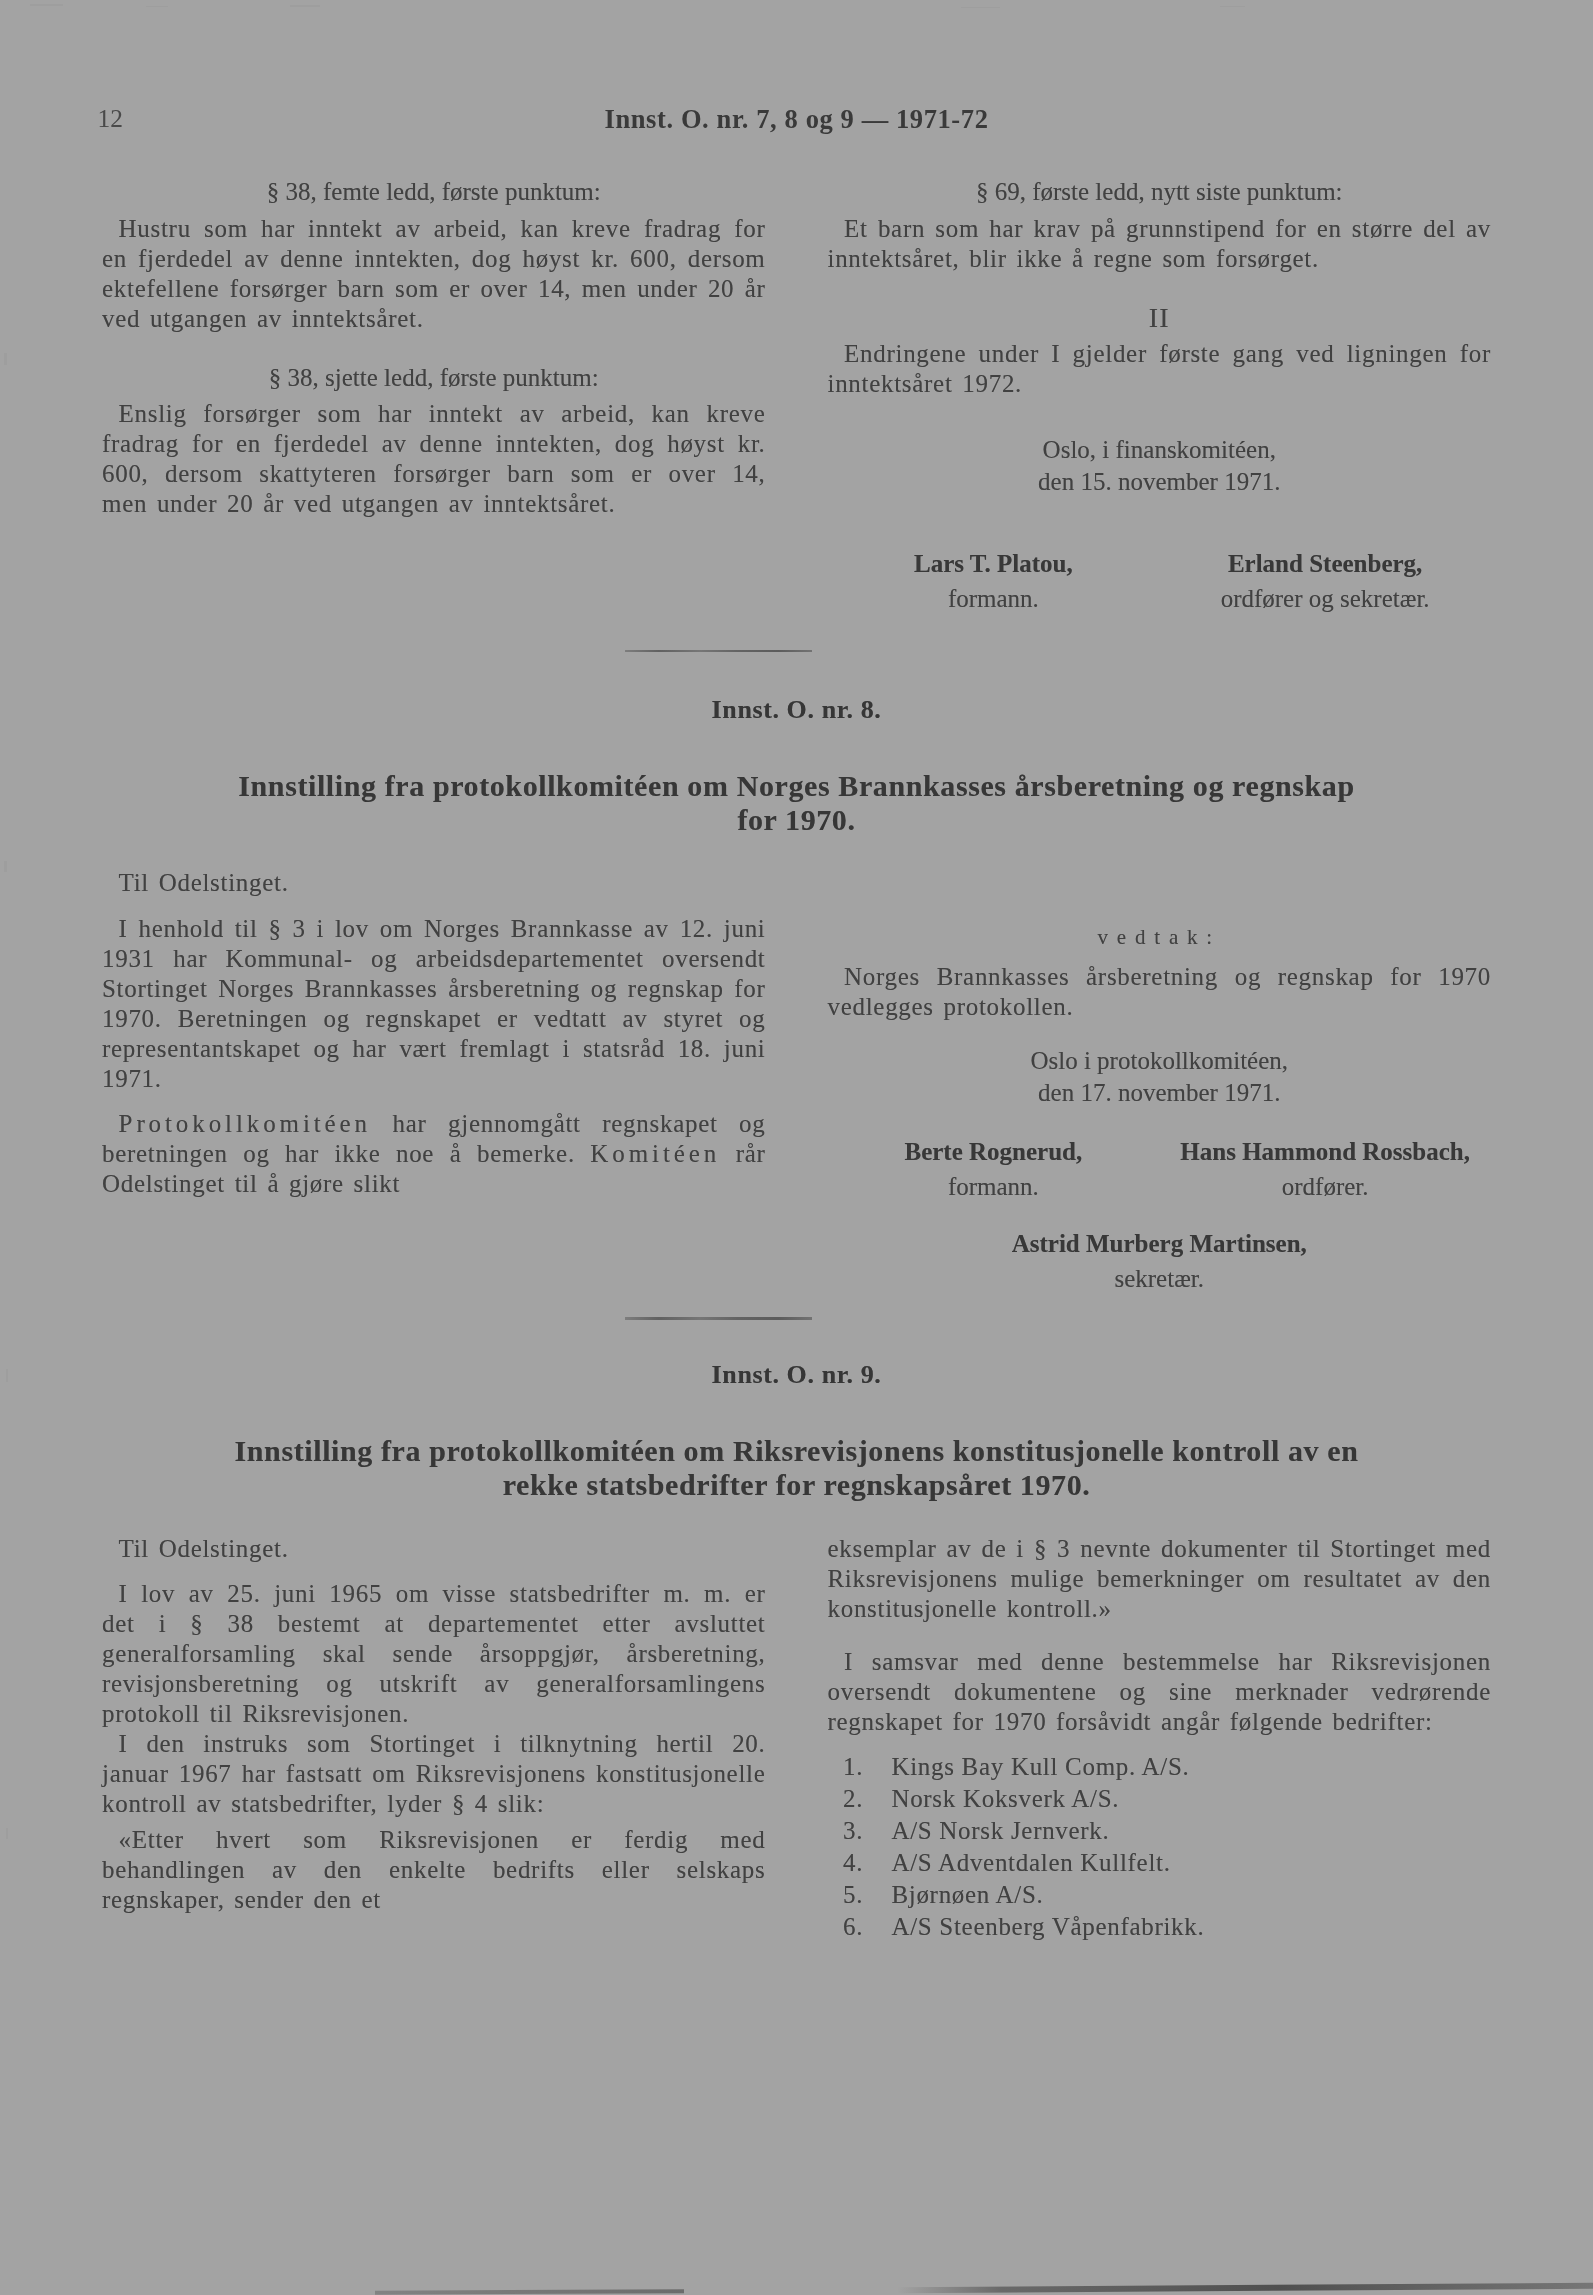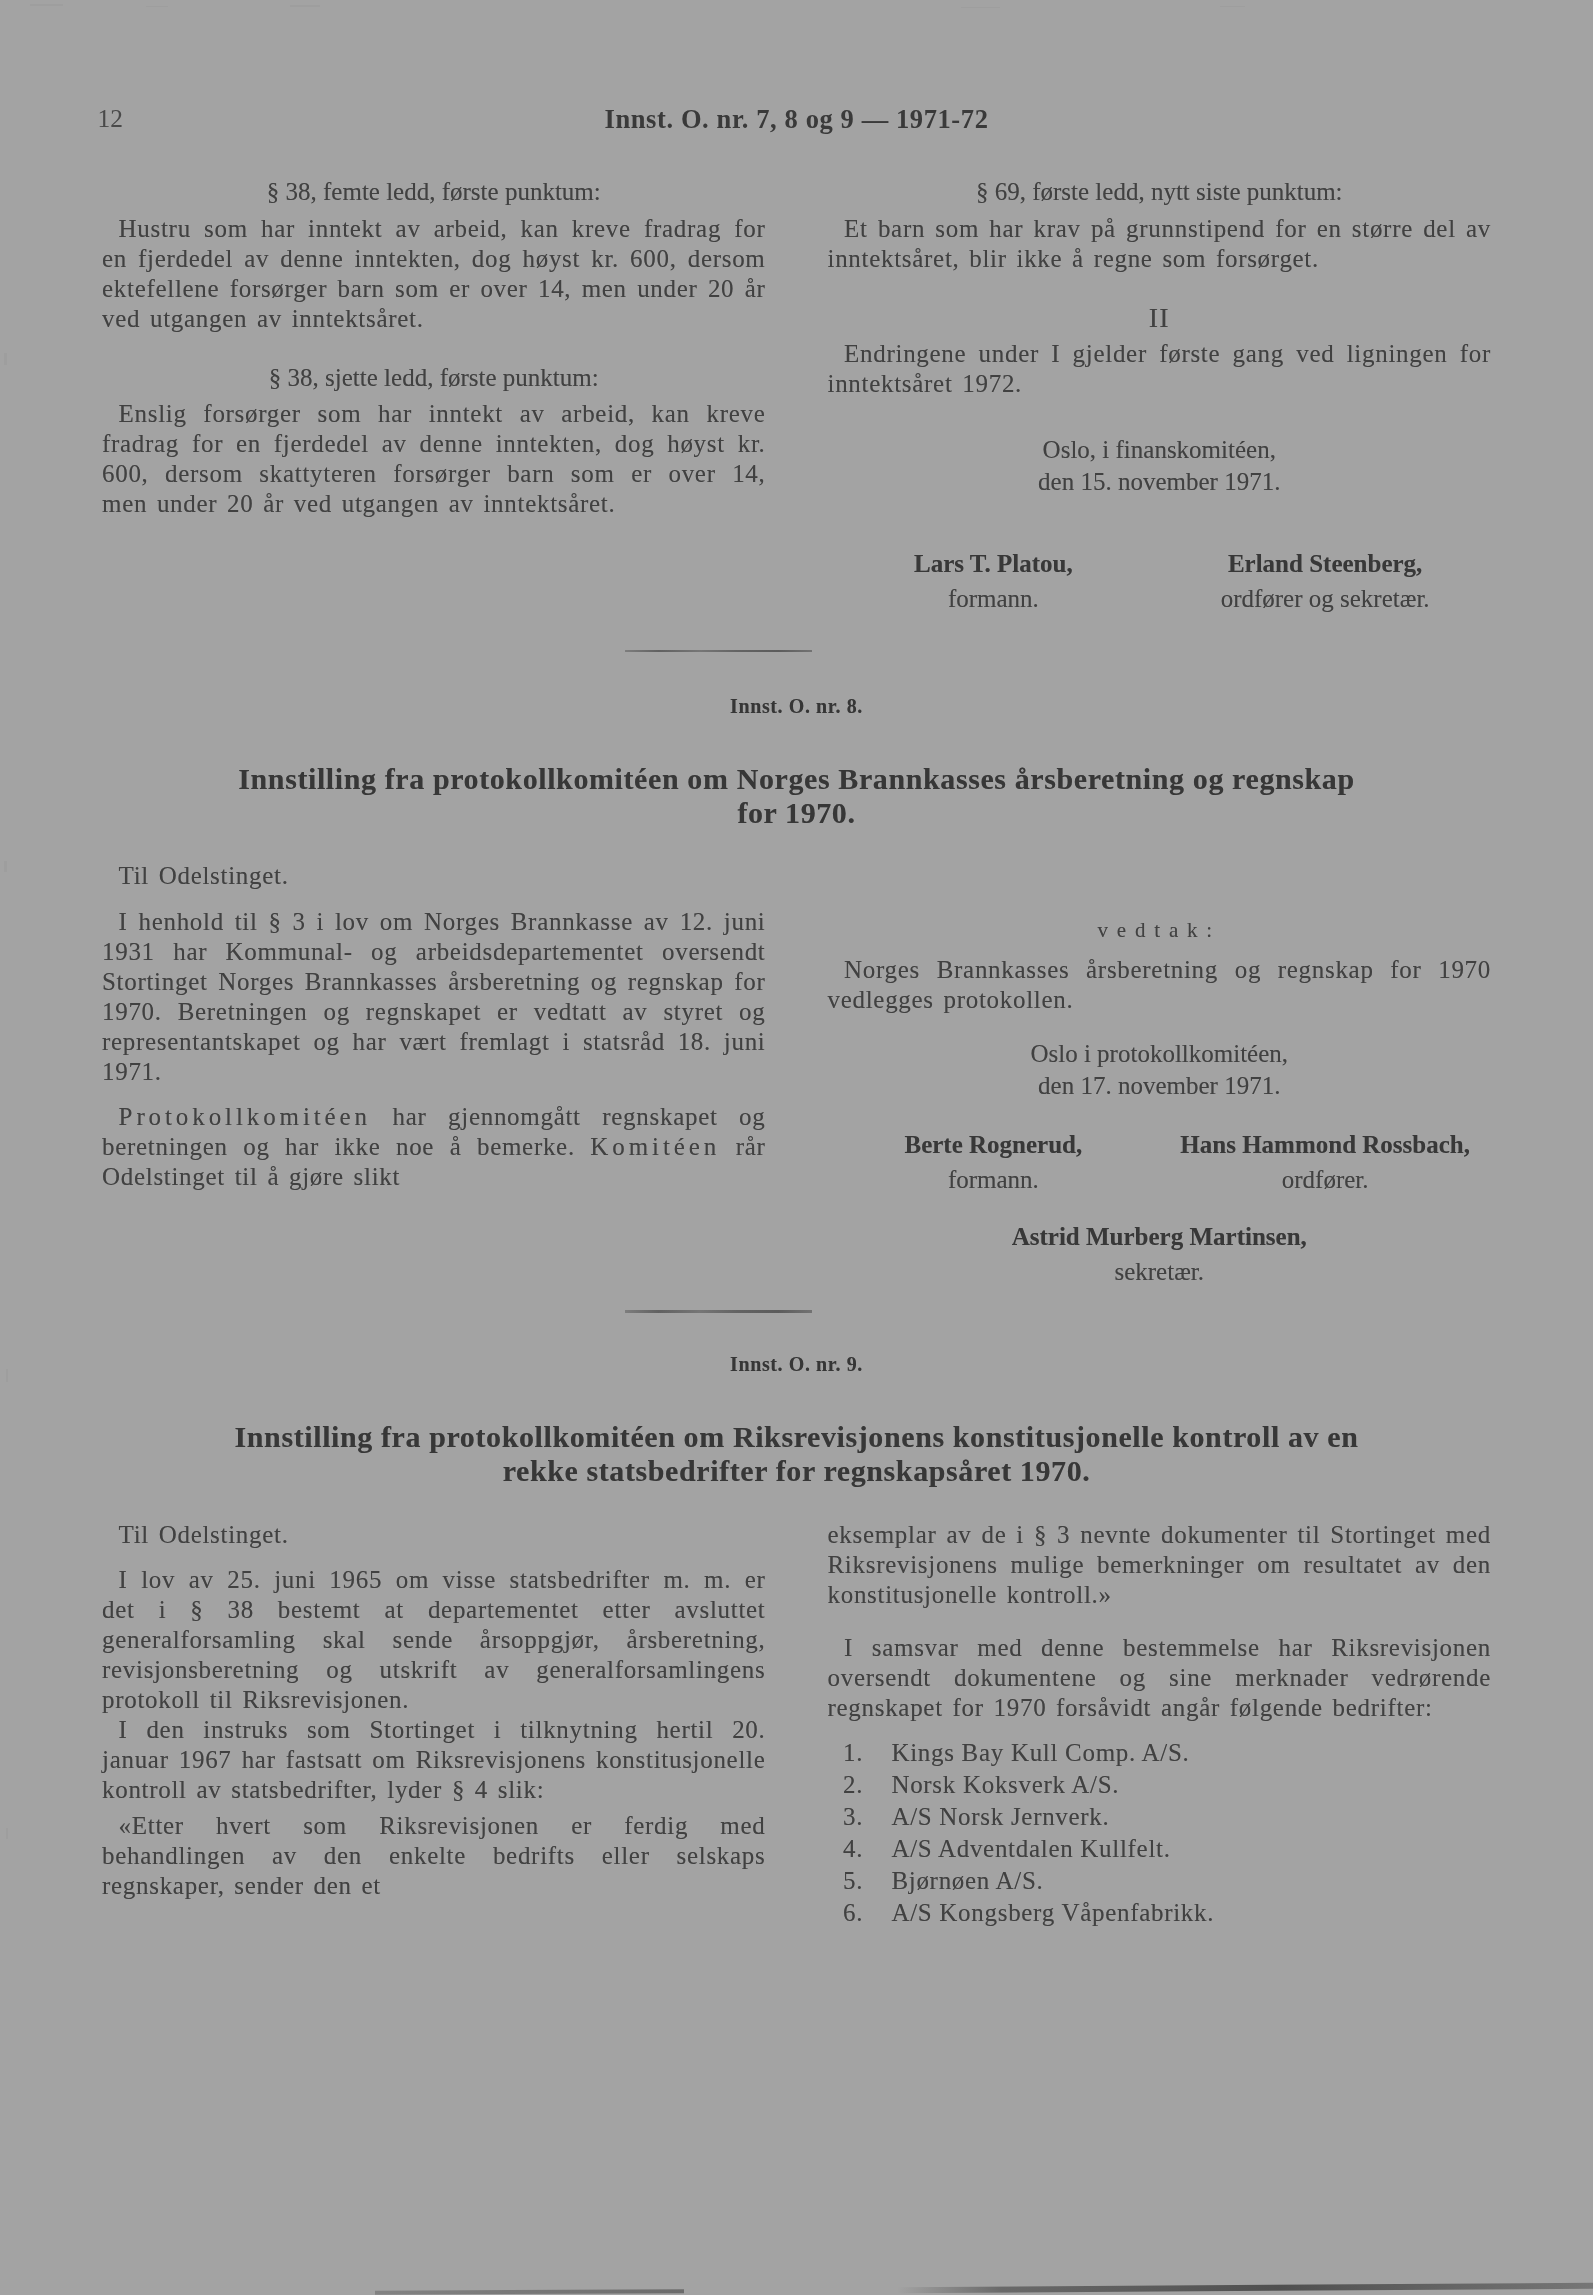--- a/index.html
+++ b/index.html
@@ -33,21 +33,21 @@
   .sigrow{display:flex;margin-top:51px;}
   .sigcell{width:50%;text-align:center;}
   .signame{font-size:25px;line-height:30px;font-weight:bold;color:#383838;
     text-shadow:0 0 0.6px rgba(30,30,30,.3);}
   .sigrole{font-size:25px;line-height:39px;color:#414141;
     text-shadow:0 0 0.6px rgba(40,40,40,.28);}
   .divider{height:2.2px;width:187px;margin-left:523px;border:0;
     background:linear-gradient(90deg,#777 0%,#555 18%,#6e6e6e 40%,#585858 60%,#4f4f4f 82%,#6a6a6a 100%);
     opacity:.85;}
   .div1{margin-top:32px;} .div2{margin-top:19px;}
-  .sec-title{font-size:20px;font-weight:bold;text-align:center;color:#363636;
+  .sec-title{font-size:26px;font-weight:bold;text-align:center;color:#363636;
     margin-top:43px;letter-spacing:0.6px;text-shadow:0 0 0.6px rgba(30,30,30,.3);}
   .sec-heading{margin-top:44px;font-size:30px;line-height:34px;font-weight:bold;
     text-align:center;color:#373737;letter-spacing:0.6px;
     text-shadow:0 0 0.6px rgba(30,30,30,.3);}
   .cols8{margin-top:31px;} .cols9{margin-top:32px;}
   .vedtak{margin-top:57px;font-size:21px;text-align:center;letter-spacing:8.8px;
     color:#414141;text-shadow:0 0 0.6px rgba(40,40,40,.28);}
   .spread{letter-spacing:3.9px;}
   .p3gap{margin-top:5.5px;}
   .p-cont{margin-top:0;}
@@ -190,21 +190,21 @@
           <div class="company">
             <span class="num">4.</span>
             <span class="nm">A/S Adventdalen Kullfelt.</span>
           </div>
           <div class="company">
             <span class="num">5.</span>
             <span class="nm">Bjørnøen A/S.</span>
           </div>
           <div class="company">
             <span class="num">6.</span>
-            <span class="nm">A/S Kongsberg Våpenfabrikk.</span>
+            <span class="nm">A/S Steenberg Våpenfabrikk.</span>
           </div>
         </div>
       </div>
     </div>
 
   </div>
 </div>
 
 
 </body></html>

